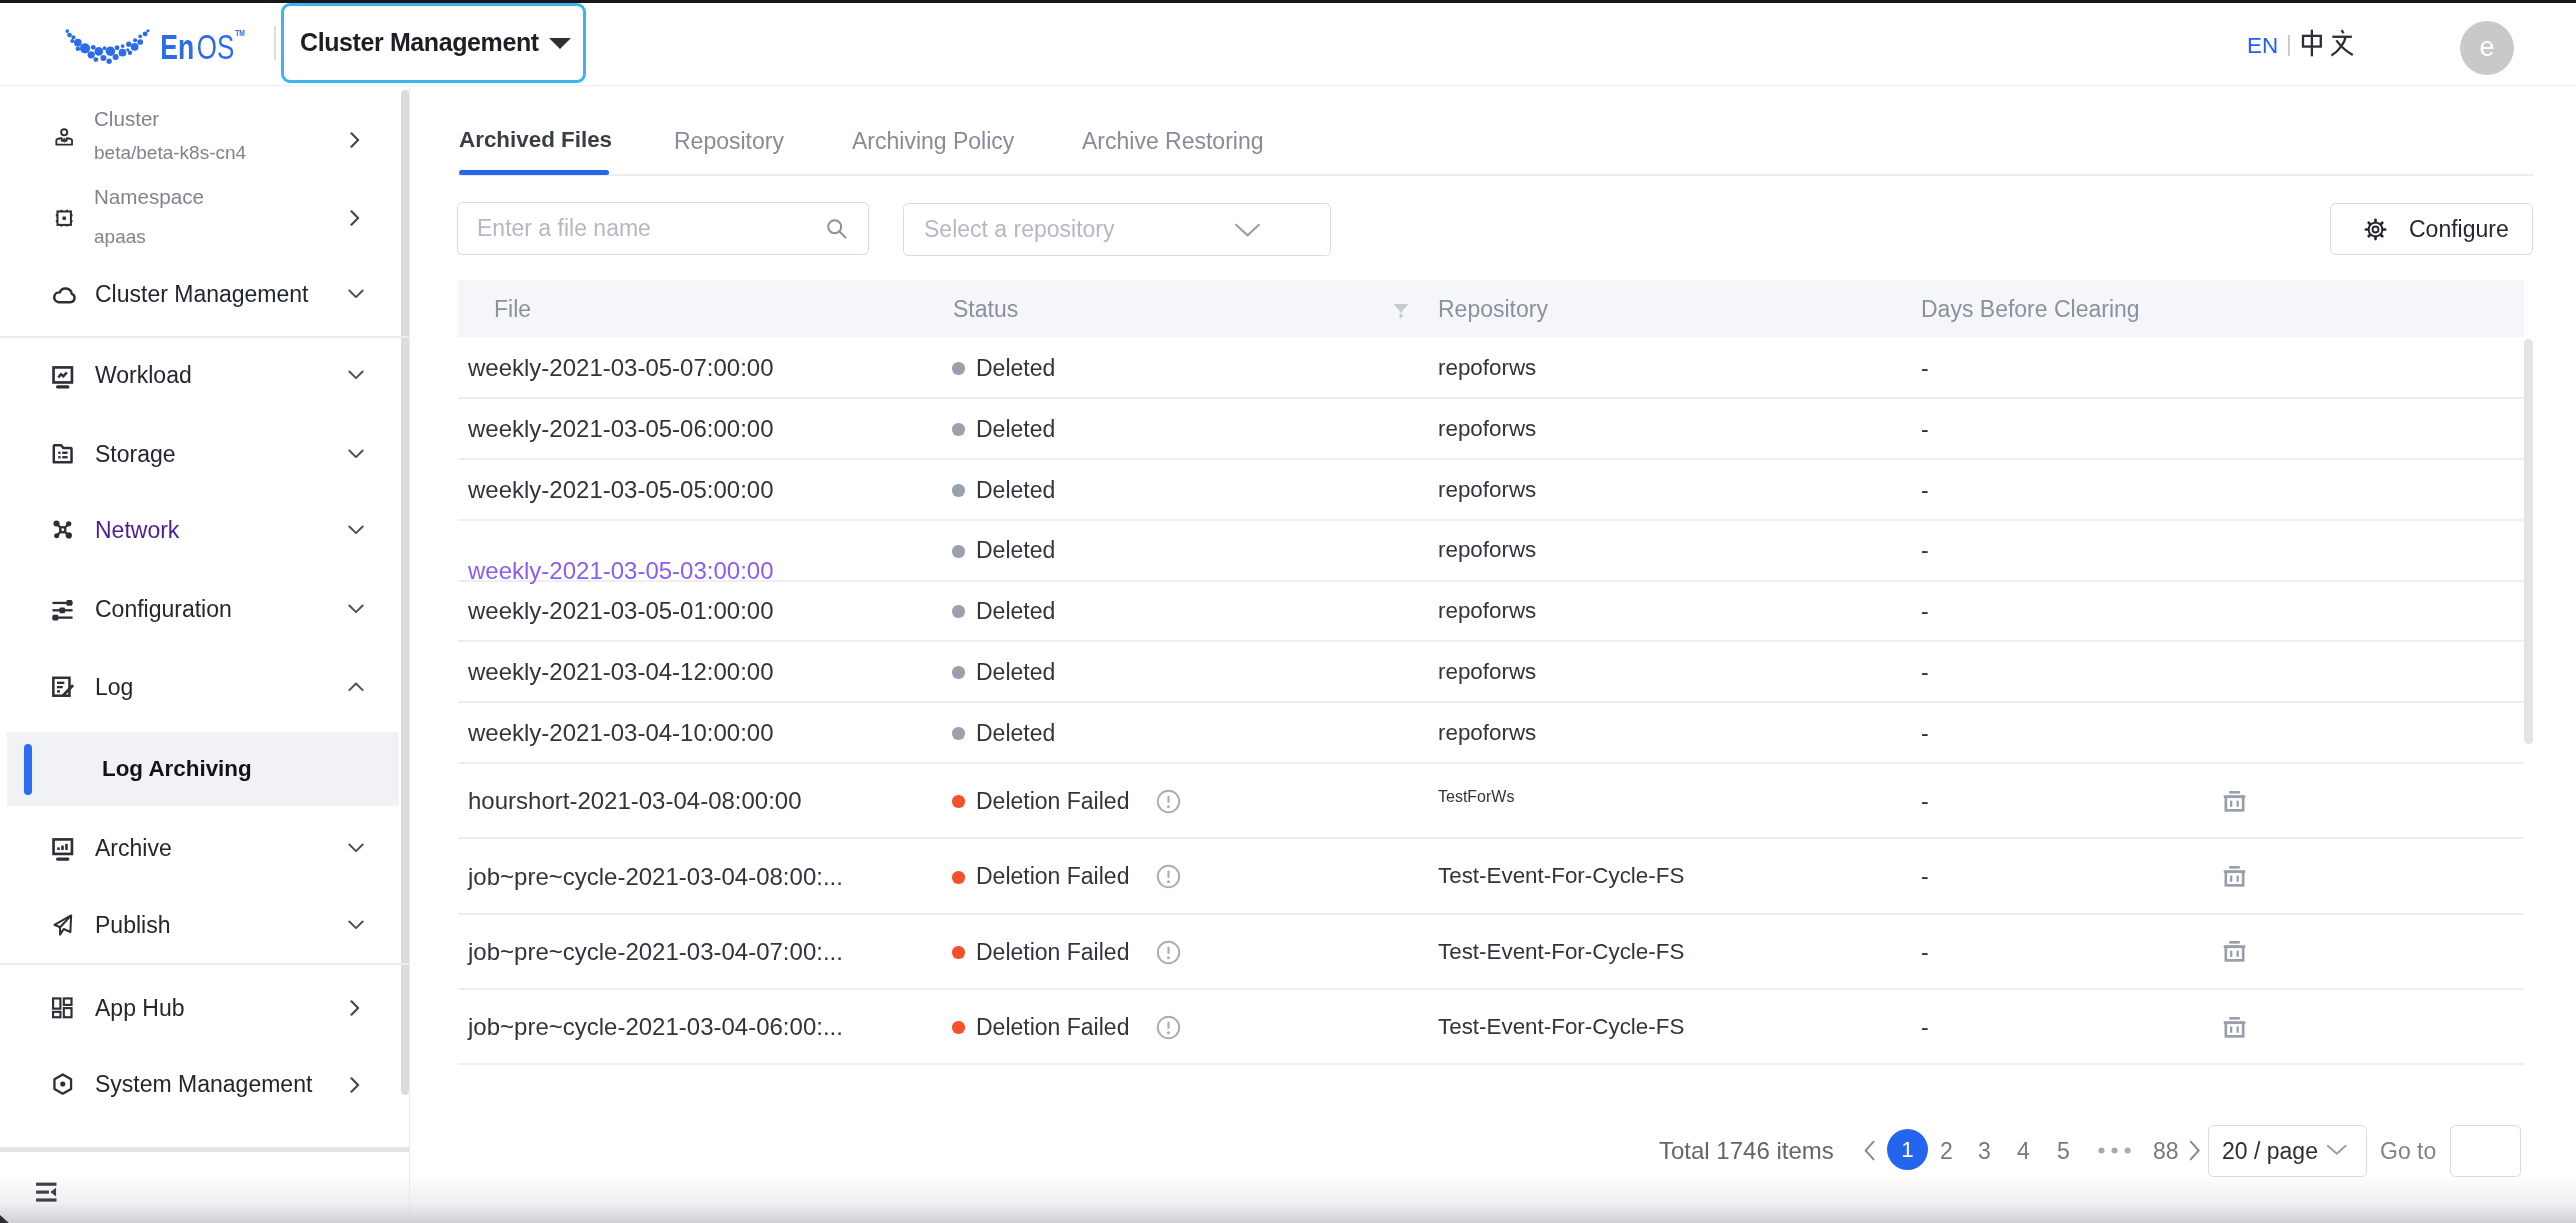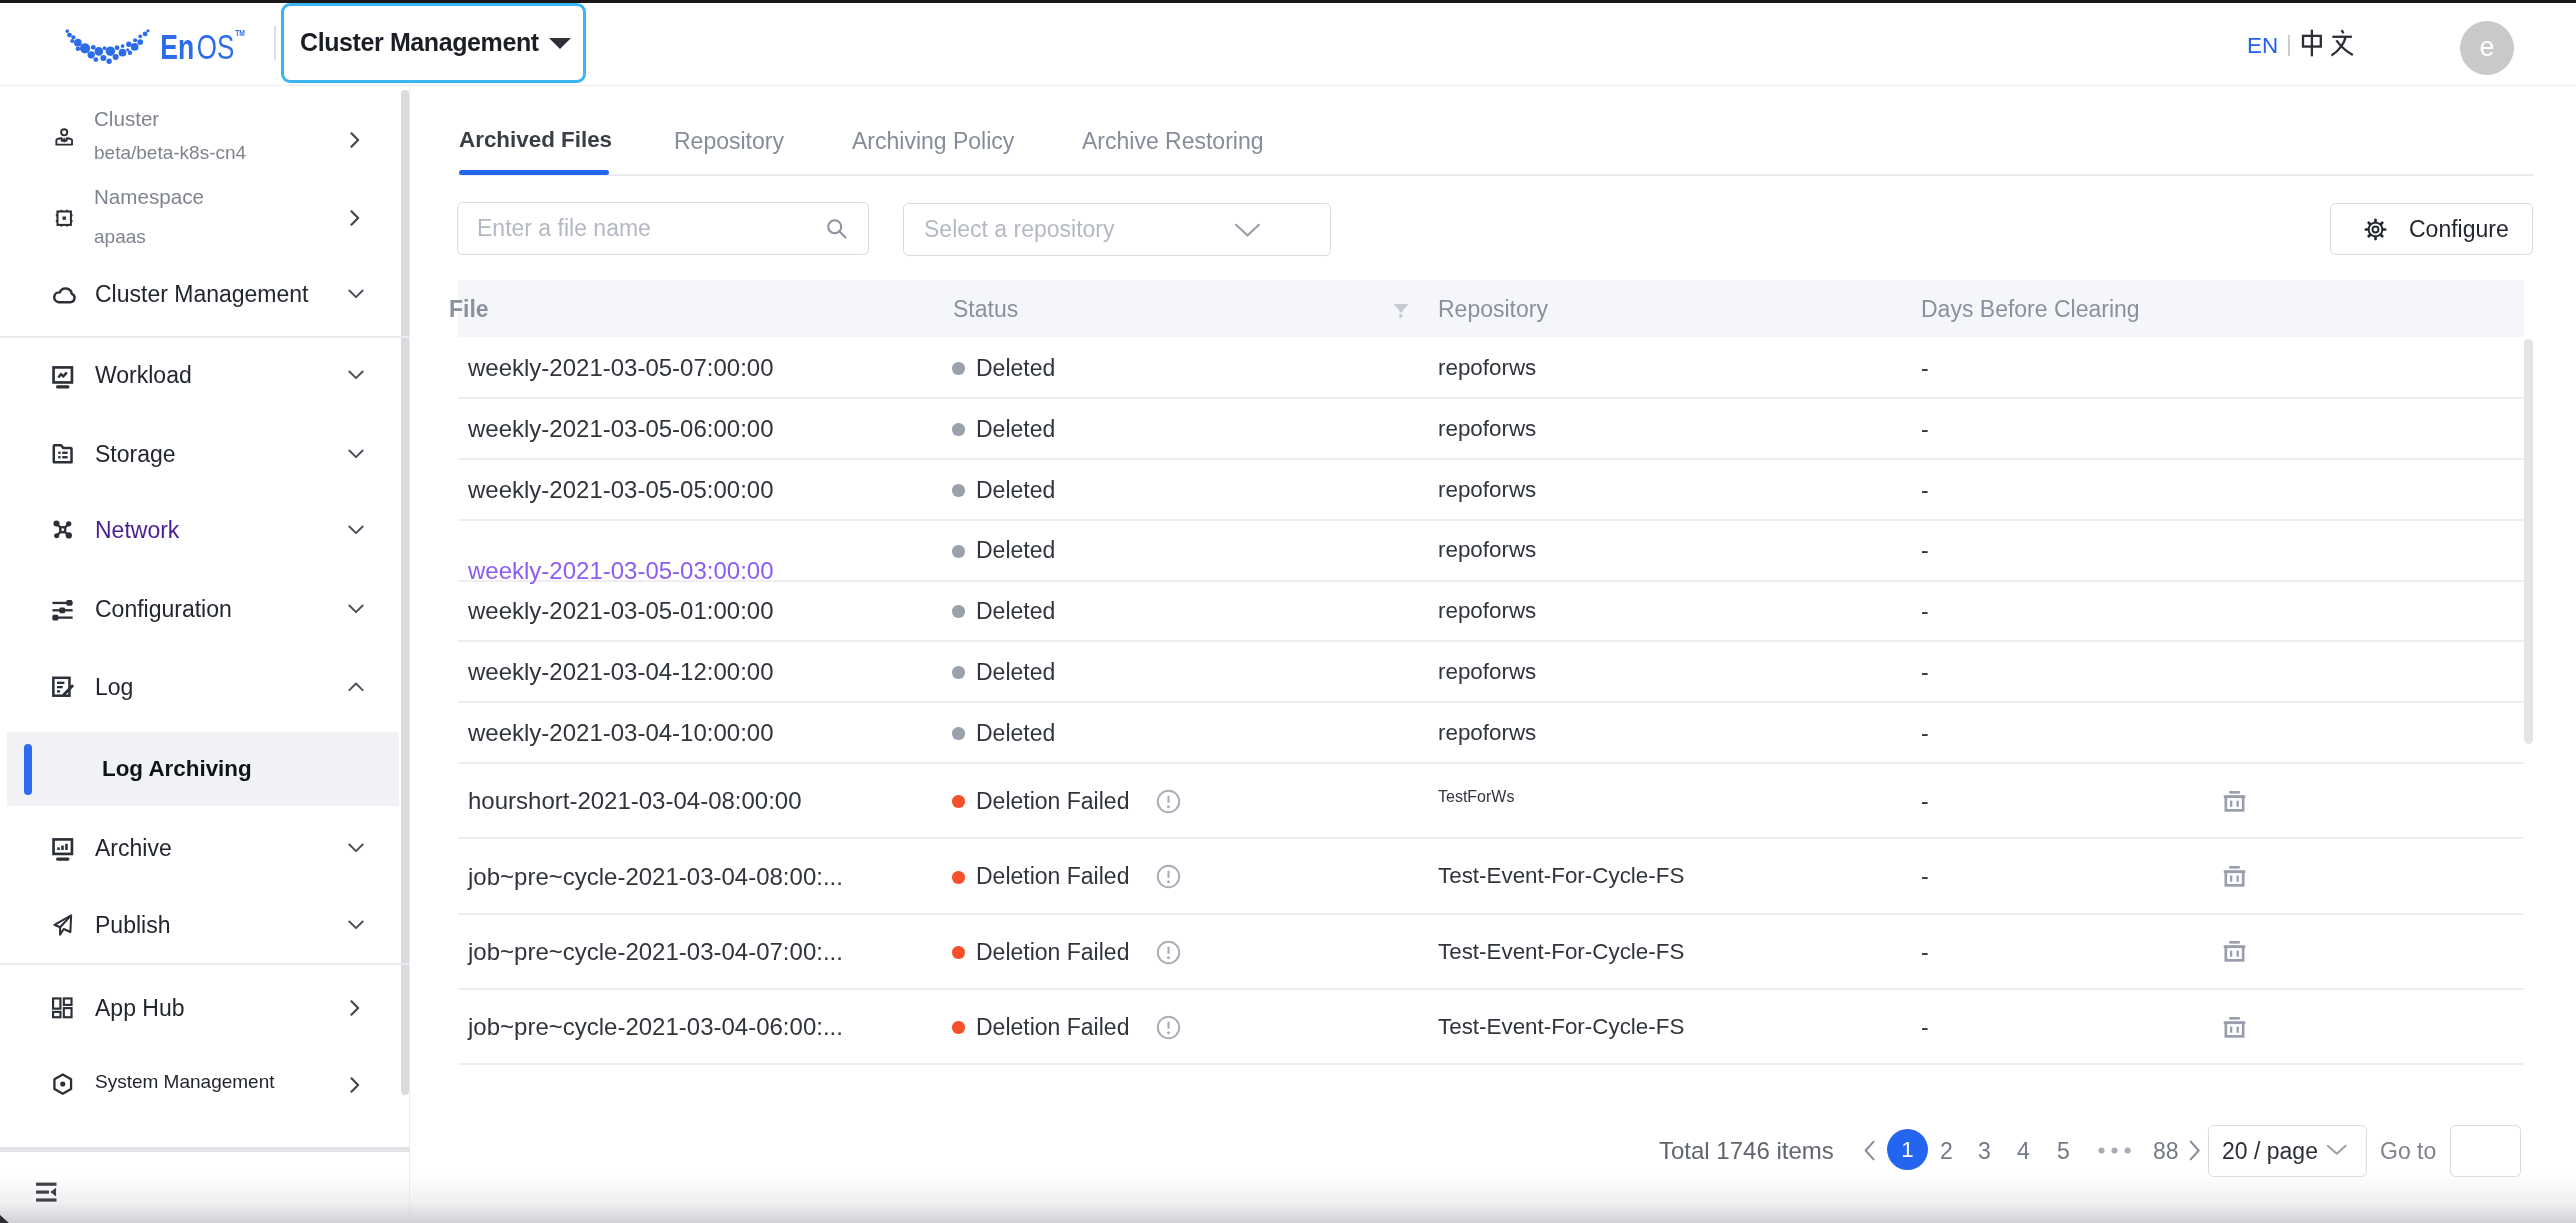--- a/index.html
+++ b/index.html
@@ -226,21 +226,21 @@
 </svg>
 <div class="abs txt" style="left:95px;top:995px;font-size:23px;color:#22262e;">App Hub</div>
 <svg class="abs" style="left:350px;top:1000px;" width="10" height="16" viewBox="0 0 11 18">
     <polyline points="1.5,1.5 9,9 1.5,16.5" fill="none" stroke="#40454e" stroke-width="2.4" stroke-linecap="round" stroke-linejoin="round"></polyline>
   </svg>
 
 <svg class="abs" style="left:52px;top:1073px;" width="21.5" height="23" viewBox="0 0 24 26">
   <path d="M12 1.6 L21.4 7 L21.4 18 L12 23.4 L2.6 18 L2.6 7 Z" fill="none" stroke="#2b2f38" stroke-width="2.6" stroke-linejoin="round"></path>
   <circle cx="12" cy="12.5" r="2.9" fill="#2b2f38"></circle>
 </svg>
-<div class="abs txt" style="left:95px;top:1071px;font-size:19px;color:#22262e;">System Management</div>
+<div class="abs txt" style="left:95px;top:1071px;font-size:23px;color:#22262e;">System Management</div>
 <svg class="abs" style="left:350px;top:1077px;" width="10" height="16" viewBox="0 0 11 18">
     <polyline points="1.5,1.5 9,9 1.5,16.5" fill="none" stroke="#40454e" stroke-width="2.4" stroke-linecap="round" stroke-linejoin="round"></polyline>
   </svg>
 
 <div class="abs" style="left:0;top:1147px;width:410px;height:4.5px;background:#e3e4e8;"></div>
 
 <svg class="abs" style="left:36px;top:1181px;z-index:4;" width="20.6" height="24" viewBox="0 0 23 27">
   <g stroke="#3d424a" stroke-width="3.6">
     <line x1="0" y1="3.6" x2="23" y2="3.6"></line>
     <line x1="0" y1="12.5" x2="14.5" y2="12.5"></line>
@@ -280,21 +280,21 @@
     <line x1="10.2" y1="21.8" x2="8.5" y2="23.5"></line>
     <line x1="7.8" y1="16" x2="5.4" y2="16"></line>
     <line x1="10.2" y1="10.2" x2="8.5" y2="8.5"></line>
     <line x1="16" y1="7.8" x2="16" y2="5.4"></line>
     <line x1="21.8" y1="10.2" x2="23.5" y2="8.5"></line>
   </g>
 </svg>
 <div class="abs txt" style="left:2409px;top:216px;font-size:23px;color:#23272e;">Configure</div>
 
 <div class="abs" style="left:458px;top:280px;width:2066px;height:57px;background:#f5f6f9;"></div>
-<div class="abs txt" style="left:449px;top:296px;font-size:23px;font-weight:700;color:#8a909d;">File</div>
+<div class="abs txt" style="left:494px;top:296px;font-size:23px;font-weight:400;color:#8a909d;">File</div>
 <div class="abs txt" style="left:953px;top:296px;font-size:23px;font-weight:500;color:#8a909d;">Status</div>
 <svg class="abs" style="left:1392px;top:303px;" width="18" height="18" viewBox="0 0 20 20">
   <path d="M1.5 1 L18.5 1 L11.6 8.6 L11.6 10.5 L8.4 10.5 L8.4 8.6 Z" fill="#c6cad4"></path>
   <path d="M8.4 12.3 L11.6 12.3 L11.6 15.6 L8.4 17.2 Z" fill="#c6cad4"></path>
 </svg>
 <div class="abs txt" style="left:1438px;top:296px;font-size:23px;font-weight:500;color:#8a909d;">Repository</div>
 <div class="abs txt" style="left:1921px;top:296px;font-size:23px;font-weight:500;color:#8a909d;">Days Before Clearing</div>
 
 <div class="abs" style="left:458px;top:397px;width:2066px;height:1.8px;background:#ededf2;"></div>
 <div class="abs txt" style="left:468px;top:354px;font-size:24px;color:#30343c;">weekly-2021-03-05-07:00:00</div>

